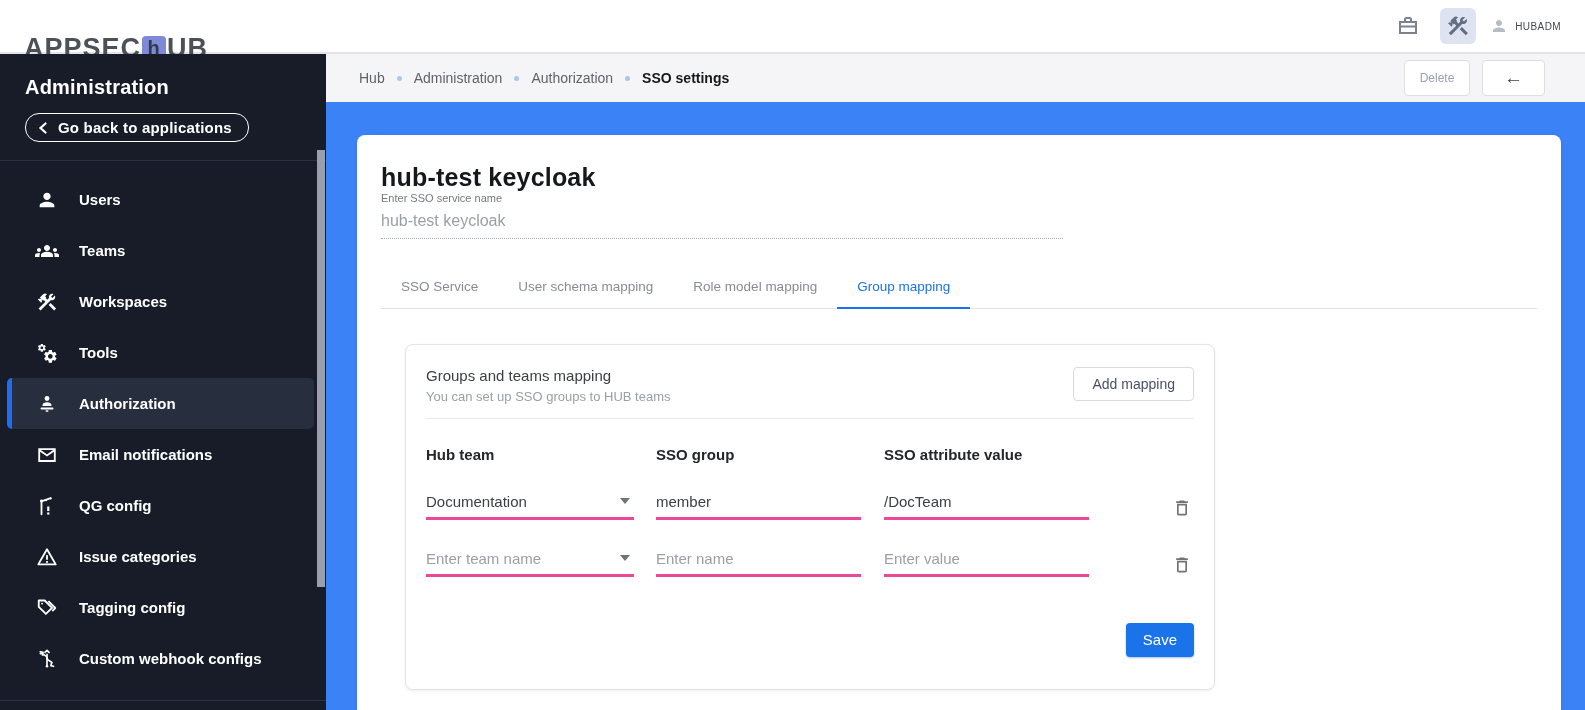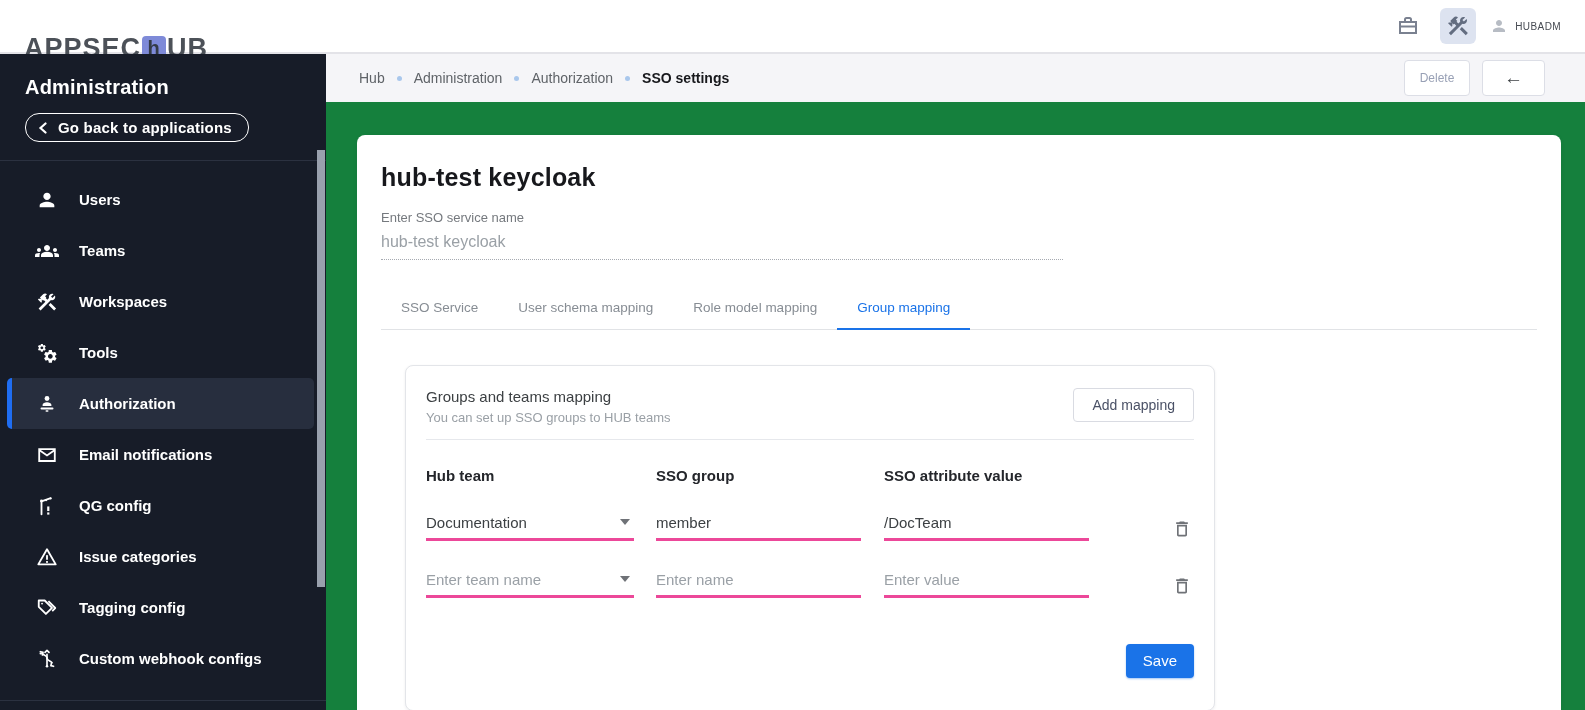--- a/index.html
+++ b/index.html
@@ -38,25 +38,25 @@
   .crumb-bar { height:48px; background:#f5f5f8; display:flex; align-items:center; padding:0 40px 0 33px; flex:0 0 auto; }
   .crumbs { display:flex; align-items:center; gap:12px; font-size:14px; color:#5f6368; }
   .crumb { cursor:pointer; }
   .crumb-dot { width:5px; height:5px; border-radius:50%; background:#a9c7ec; }
   .crumb-current { color:#17181c; font-weight:700; }
   .crumb-actions { margin-left:auto; display:flex; gap:12px; }
   .btn-outline { background:#fff; border:1px solid #dcdee6; border-radius:4px; height:36px; display:flex; align-items:center; justify-content:center; cursor:pointer; }
   .btn-delete { width:66px; color:#98a0b5; font-size:12px; }
   .btn-back-arrow { width:63px; color:#3c4043; font-size:19px; }
 
-  .page { flex:1; background:#15803d; padding:33px 24px 0 31px; min-height:0; }
+  .page { flex:1; background:#3b82f6; padding:33px 24px 0 31px; min-height:0; }
   .panel { background:#fff; border-radius:8px 8px 0 0; height:100%; box-shadow:0 1px 4px rgba(40,44,60,.08); padding:28px 24px 0; overflow:hidden; }
 
   .svc-title { font-size:25px; font-weight:700; color:#17181c; letter-spacing:.2px; }
-  .svc-label { margin-top:18px; font-size:13px; color:#75797e; }
+  .svc-label { font-size:11px; color:#75797e; }
   .svc-input { display:block; width:682px; margin-top:4px; border:none; border-bottom:1px dotted #a6aab1; padding:4px 0 8px; font-size:16px; color:#9aa0a6; background:transparent; outline:none; font-family:"Liberation Sans",sans-serif; }
 
   
   .tabs { margin-top:40px; display:flex; border-bottom:1px solid #e1e3e6; }
   .tab { padding:0 20px 13px; font-size:13.5px; color:#878d94; cursor:pointer; border-bottom:2.5px solid transparent; margin-bottom:-1.5px; }
   .tab.active { color:#1a73e8; border-bottom-color:#1a73e8; }
 
   
   .card { margin:35px 0 0 24px; width:810px; background:#fff; border:1px solid #e3e5e9; border-radius:8px; box-shadow:0 1px 3px rgba(40,44,60,.08); padding:22px 20px 32px; }
   .card-head { display:flex; align-items:flex-start; }

